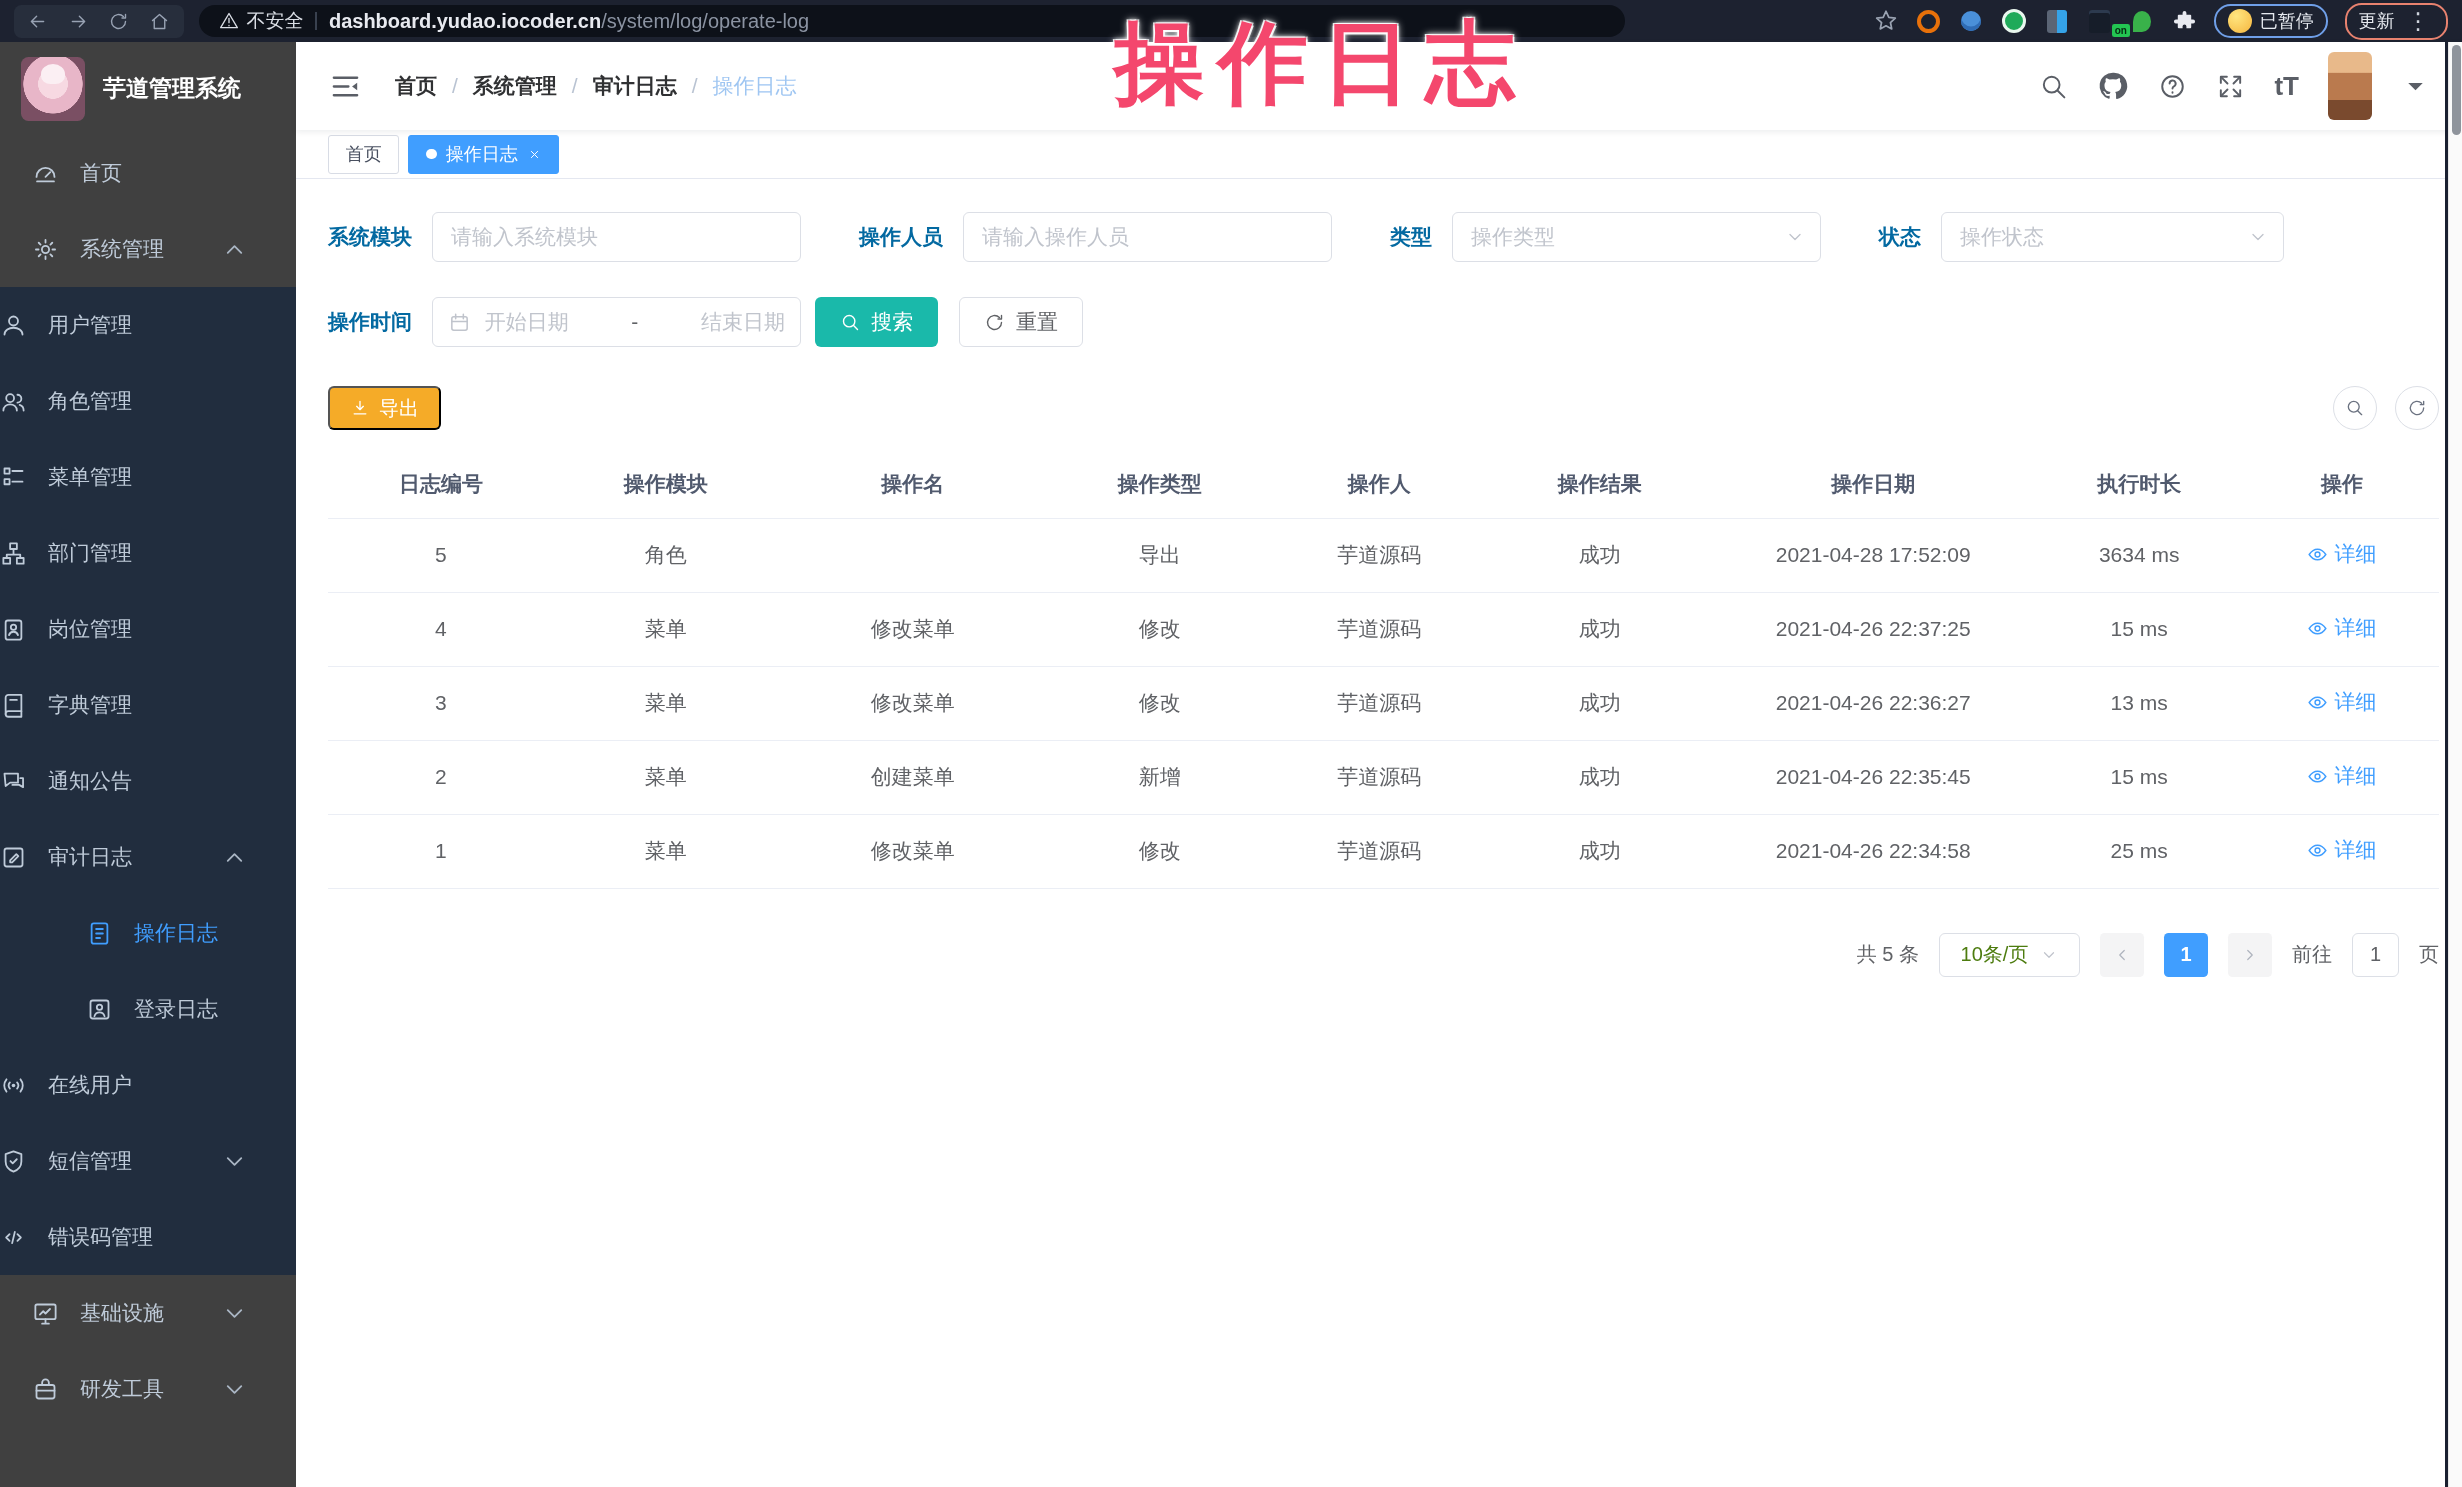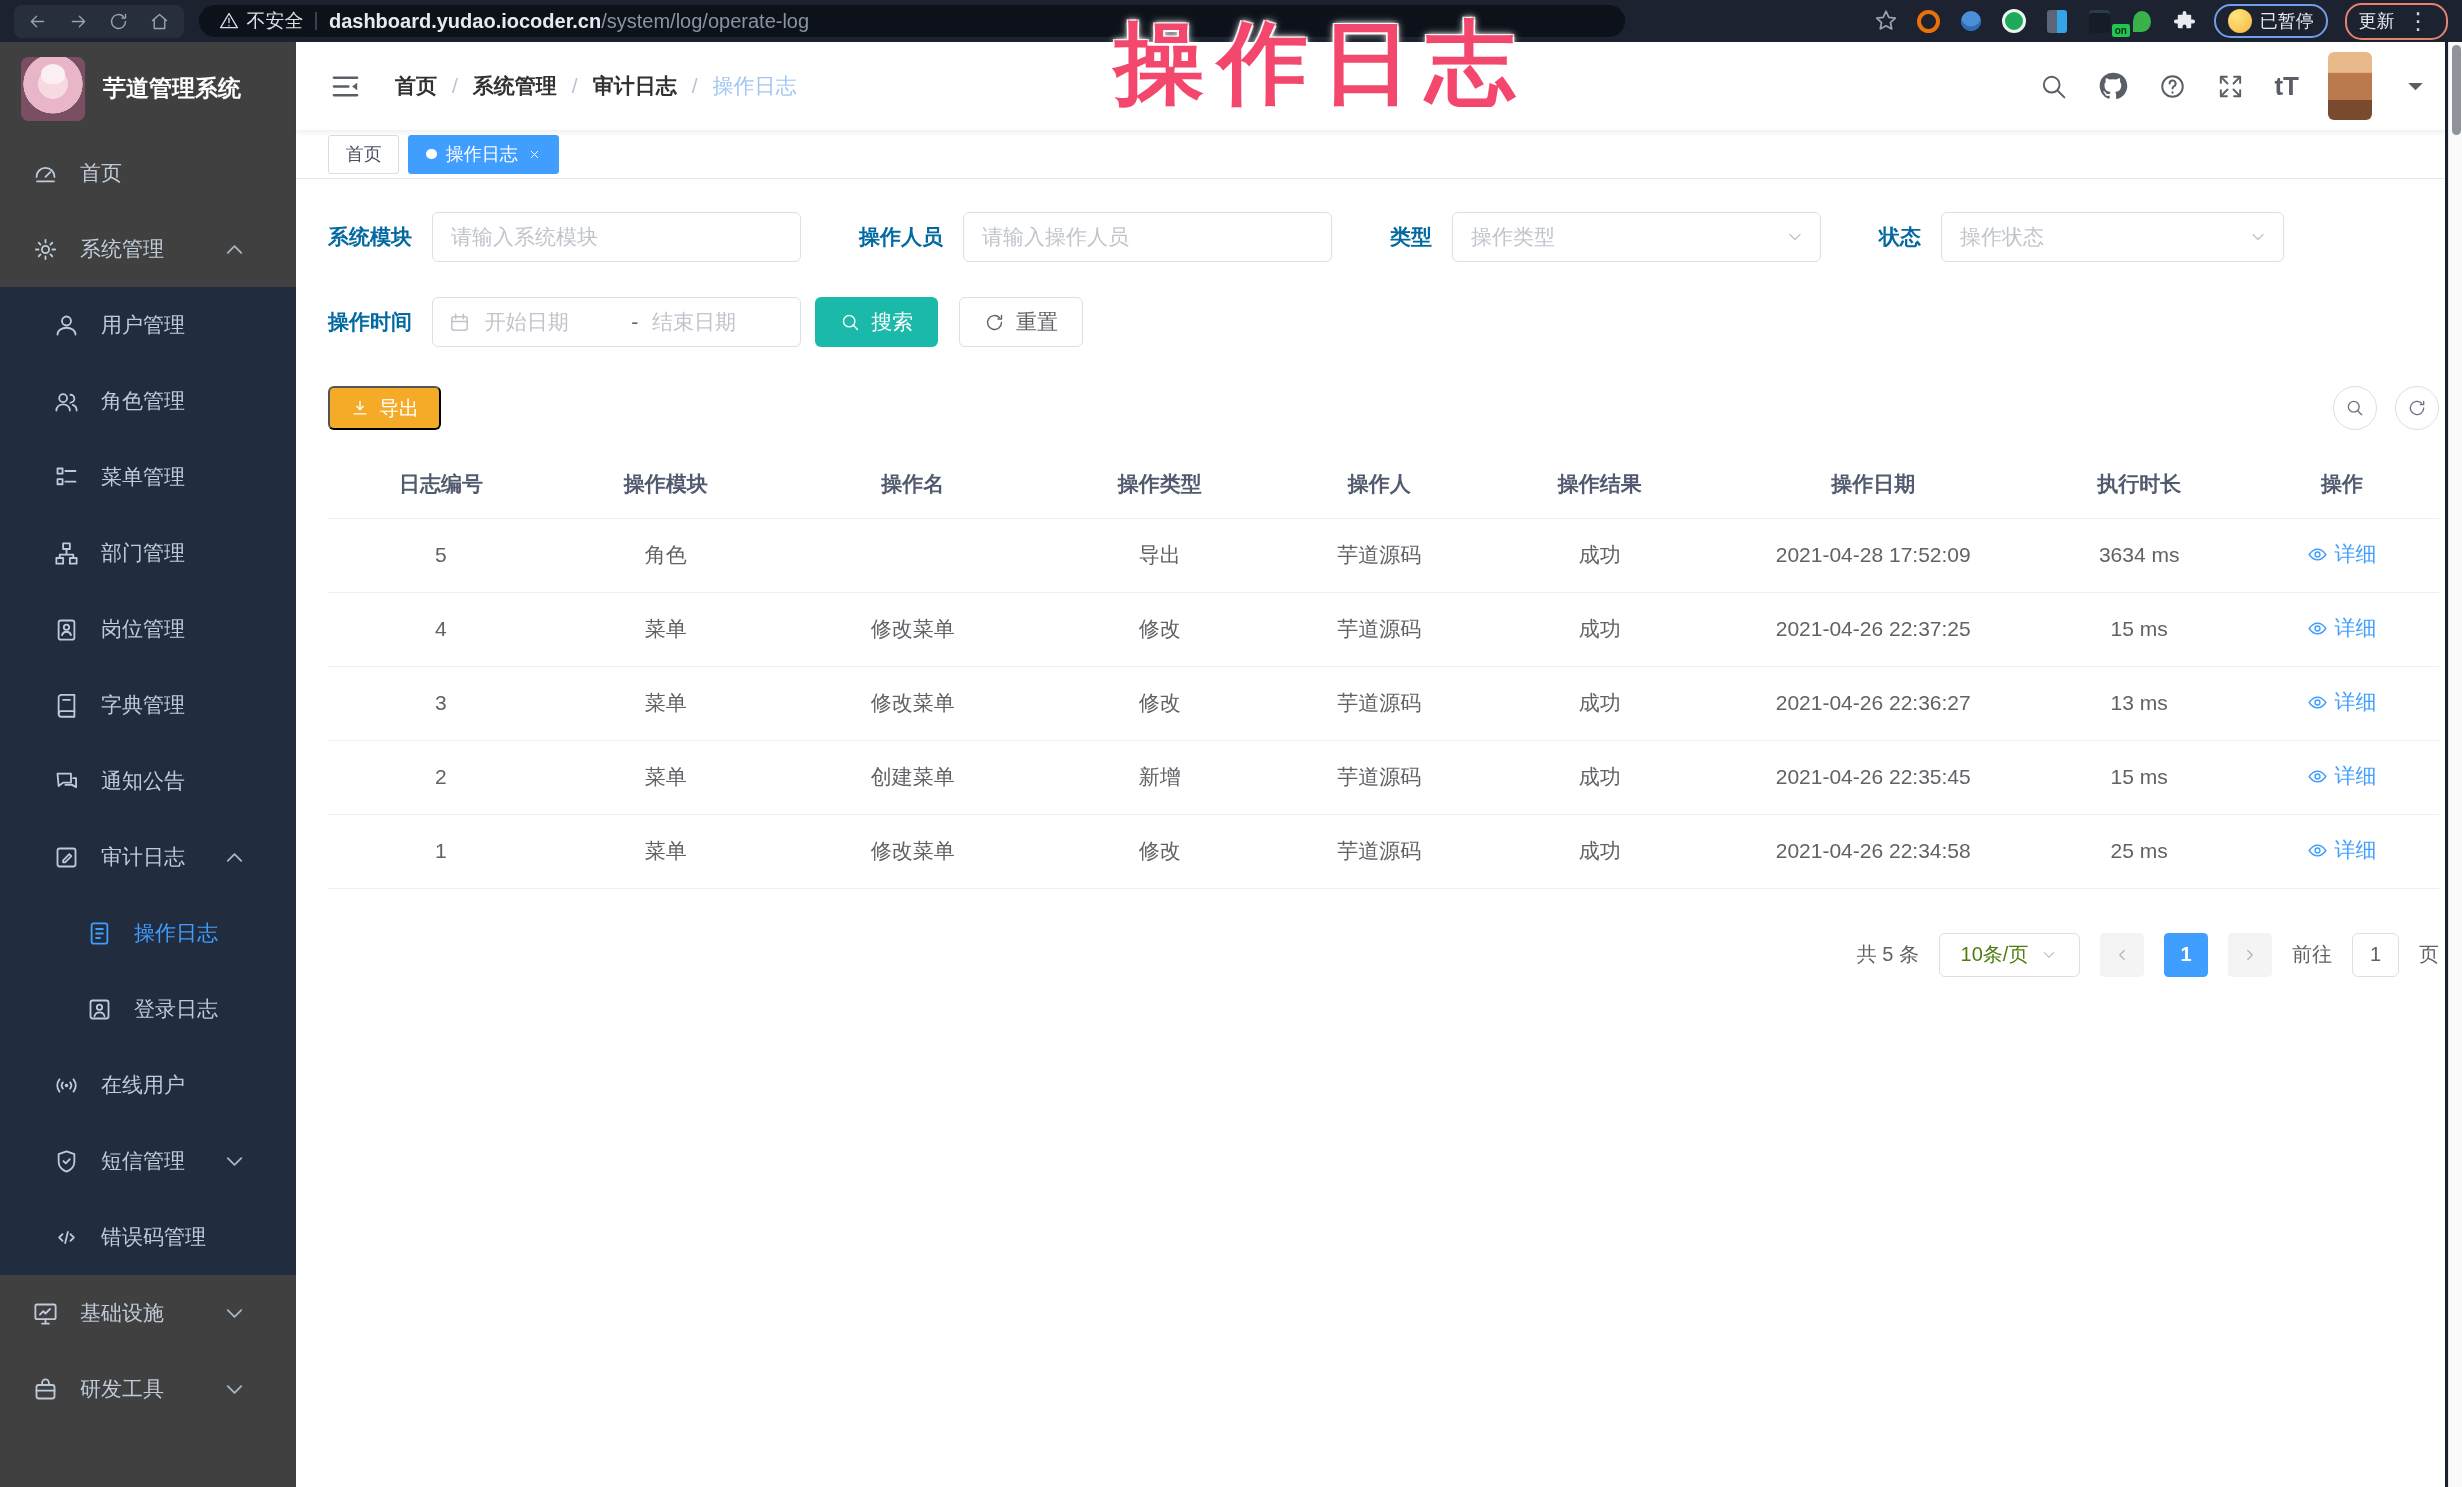--- a/index.html
+++ b/index.html
@@ -37,21 +37,21 @@
 
   
   .sidebar { width:296px; flex:none; background:#404040; color:#bfcbd9; overflow:hidden; }
   .logo-row { height:93px; display:flex; align-items:center; padding:0 21px; gap:18px; }
   .logo-img { width:64px; height:64px; border-radius:7.6px; flex:none; background:radial-gradient(circle at 50% 42%, #f7d9e2 0 30%, #e8b6c8 31% 60%, #7a4f63 61%); position:relative; overflow:hidden; }
   .logo-img::after { content:""; position:absolute; left:20px; top:7.6px; width:24px; height:20px; border-radius:50% 50% 40% 40%; background:#fbeff3; }
   .app-title { font-size:23px; font-weight:bold; color:#ffffff; white-space:nowrap; }
   .menu { list-style:none; }
   .menu li { position:relative; height:76px; display:flex; align-items:center; font-size:21px; cursor:pointer; }
   .lvl1 { padding-left:32px; }
-  .lvl2 { padding-left:53px; }
+  .lvl2 { }
   .lvl3 { padding-left:86px; }
   .menu .ic { width:27px; height:27px; margin-right:21px; flex:none; }
   .submenu { background:#212d3e; }
   .menu .active { color:#409eff; }
   .chev { position:absolute; right:27px; width:21px; height:21px; color:#aab6c4; }
 
   
   .main { flex:1; display:flex; flex-direction:column; min-width:0; background:#fff; }
   .navbar { height:88px; background:#fff; display:flex; align-items:center; padding:0 32px; box-shadow:0 1.5px 6px rgba(0,21,41,.08); position:relative; z-index:5; }
   .hamburger { width:35px; height:35px; color:#5a5e66; }
@@ -450,21 +450,21 @@
       <div class="form-row" style="margin-bottom:39px">
         <div class="fgroup" style="margin-right:0">
           <span class="flabel">操作时间</span>
           <div class="daterange">
             <svg class="ic" viewBox="0 0 24 24">
                 <rect x="4" y="6" width="16" height="14" rx="2"></rect>
                 <path d="M8 3.5V8M16 3.5V8M4 11h16"></path>
               </svg>
             <span class="dr-text">开始日期</span>
             <span class="dsep">-</span>
-            <span class="dr-text" style="text-align:left">结束日期</span>
+            <span class="dr-text" style="text-align:right">结束日期</span>
           </div>
         </div>
         <button class="btn btn-search">
           <svg class="ic" viewBox="0 0 24 24">
               <circle cx="10.5" cy="10.5" r="6.5"></circle>
               <path d="M15.5 15.5L20 20"></path>
             </svg>
           <span>搜索</span>
         </button>
         <button class="btn btn-reset">

